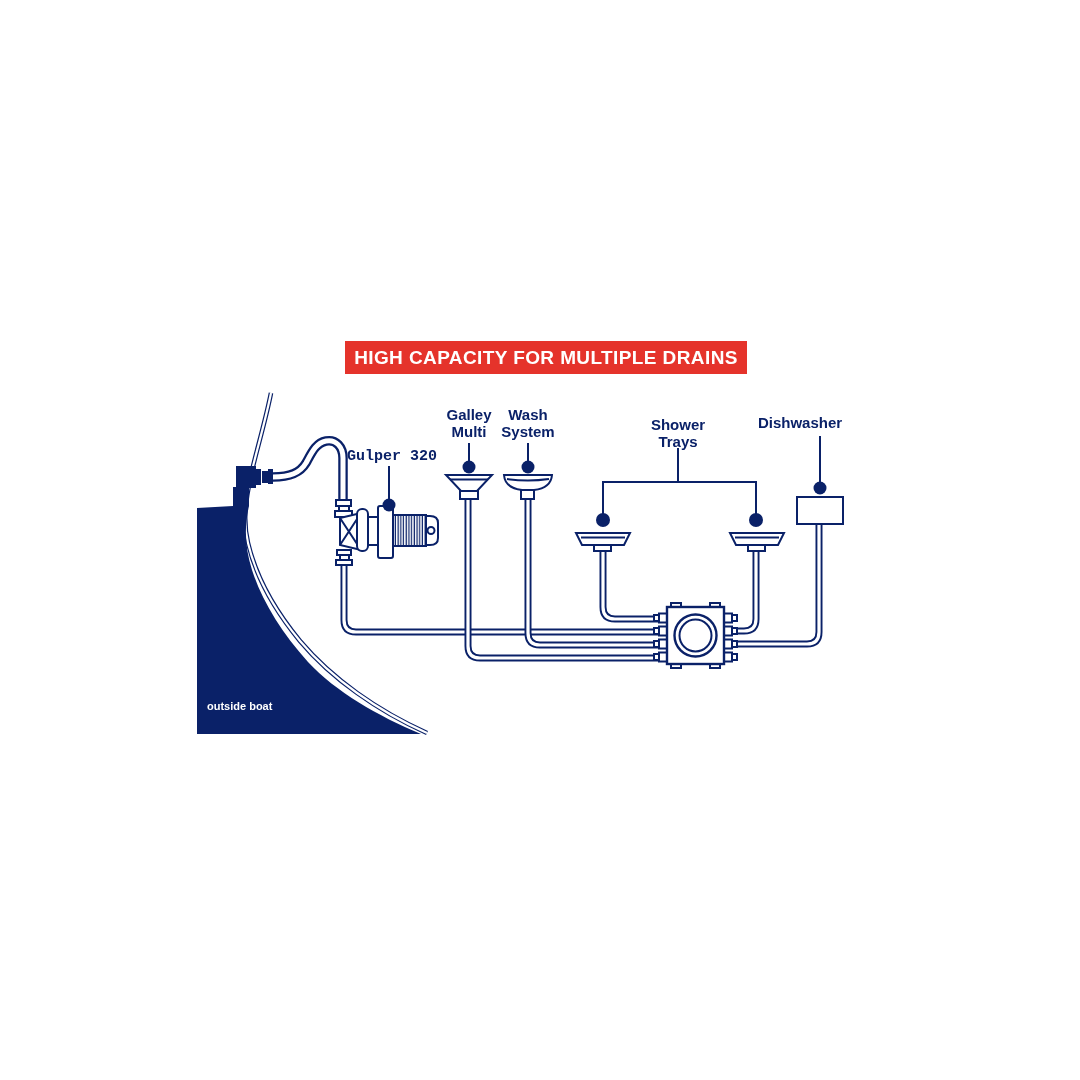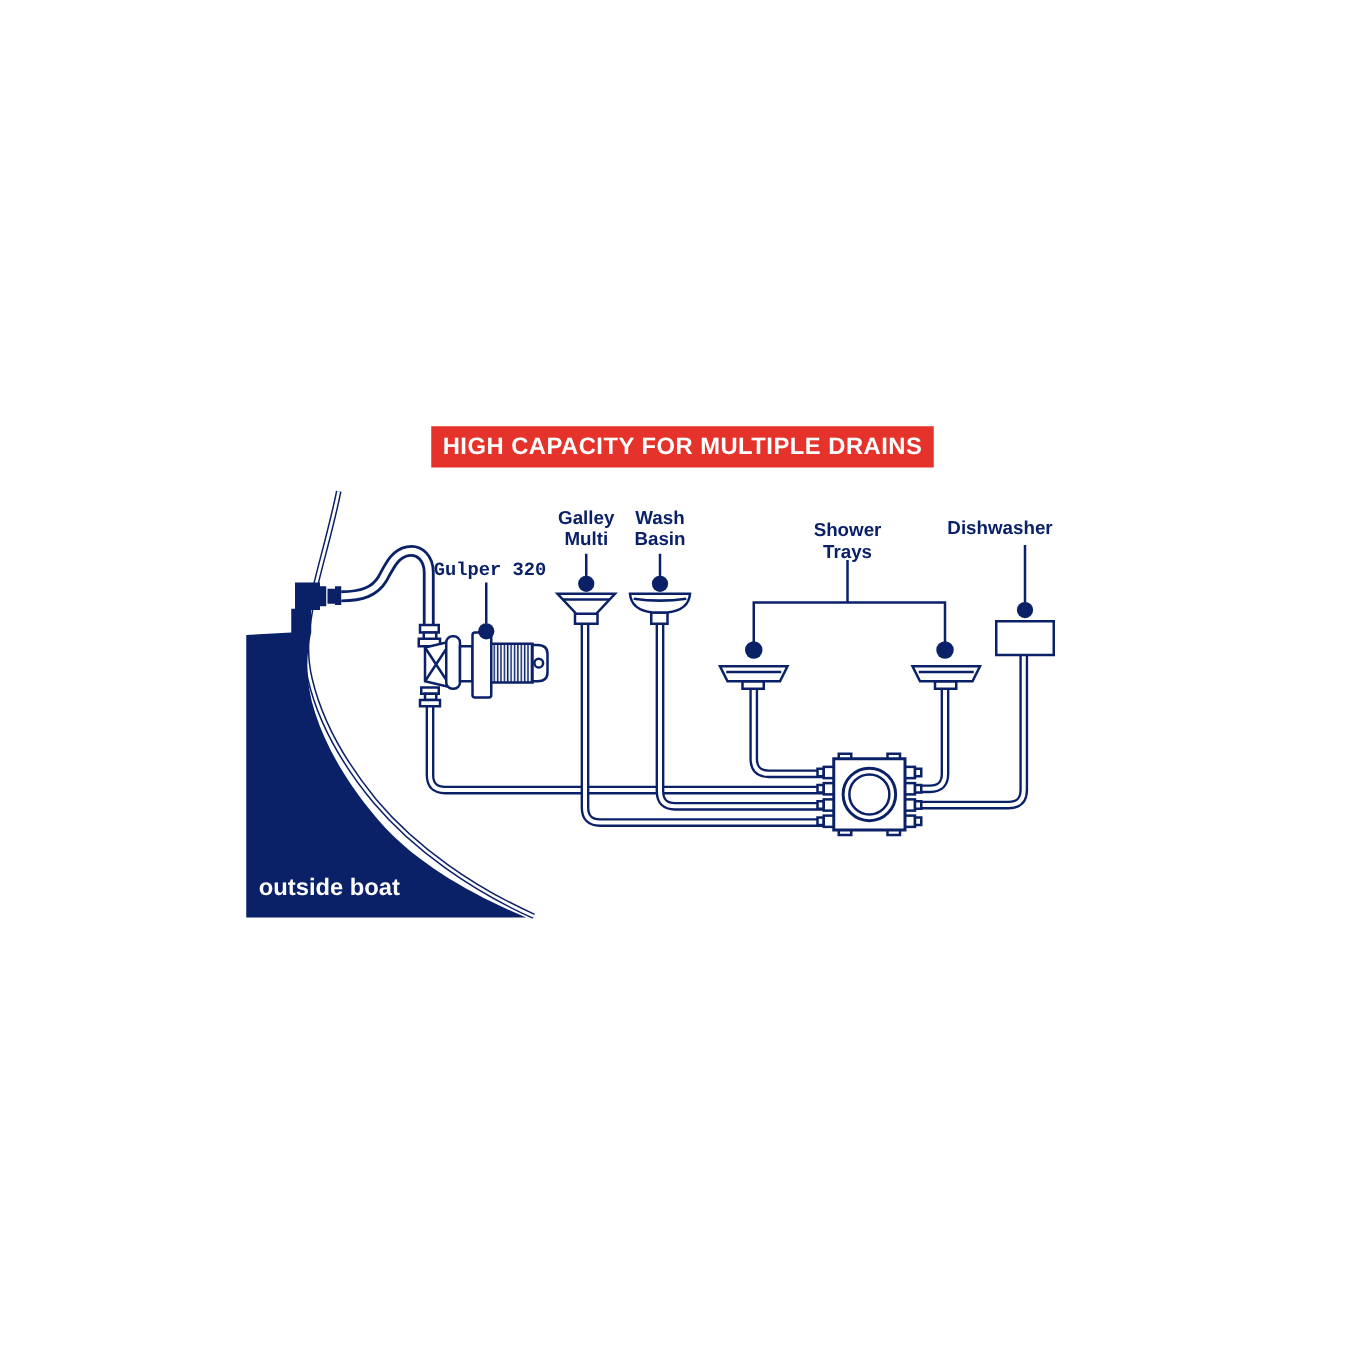--- a/index.html
+++ b/index.html
@@ -19,21 +19,21 @@
   .banner span{
     color:#ffffff;font-size:19px;font-weight:700;letter-spacing:.4px;white-space:nowrap;
   }
   .lbl{
     position:absolute;transform:translateX(-50%);
     color:var(--navy);font-weight:700;font-size:15px;line-height:16.5px;
     text-align:center;white-space:pre-line;
   }
   .lbl-outside{
     position:absolute;left:207px;top:700px;color:#fff;font-weight:700;
-    font-size:19px;white-space:nowrap;
+    font-size:11px;white-space:nowrap;
   }
   .caption{
     position:absolute;left:581px;top:690px;transform:translateX(-50%);
     color:var(--navy);font-weight:700;font-size:17px;line-height:18.5px;
     text-align:center;white-space:pre-line;
   }
   svg.diagram{position:absolute;left:0;top:0;}
   
   .s2{stroke:var(--navy);stroke-width:2;fill:#fff;}
   .s2n{stroke:var(--navy);stroke-width:2;fill:none;}
@@ -189,18 +189,18 @@
       <circle class="dot" cx="756" cy="520" r="7"></circle>
       <circle class="dot" cx="820" cy="488" r="6.5"></circle>
       <circle class="dot" cx="389" cy="505" r="6.5"></circle>
     </g>
   </svg>
 
   <div class="lbl" style="left:392px;top:449px;font-family:Liberation Mono, monospace;">Gulper 320</div>
   <div class="lbl" style="left:469px;top:407px;">Galley
 Multi</div>
   <div class="lbl" style="left:528px;top:407px;">Wash
-Basin</div>
+System</div>
   <div class="lbl" style="left:678px;top:417px;">Shower
 Trays</div>
   <div class="lbl" style="left:800px;top:415px;">Dishwasher</div>
   <div class="lbl-outside">outside boat</div>
 </div>
 
 </body></html>

